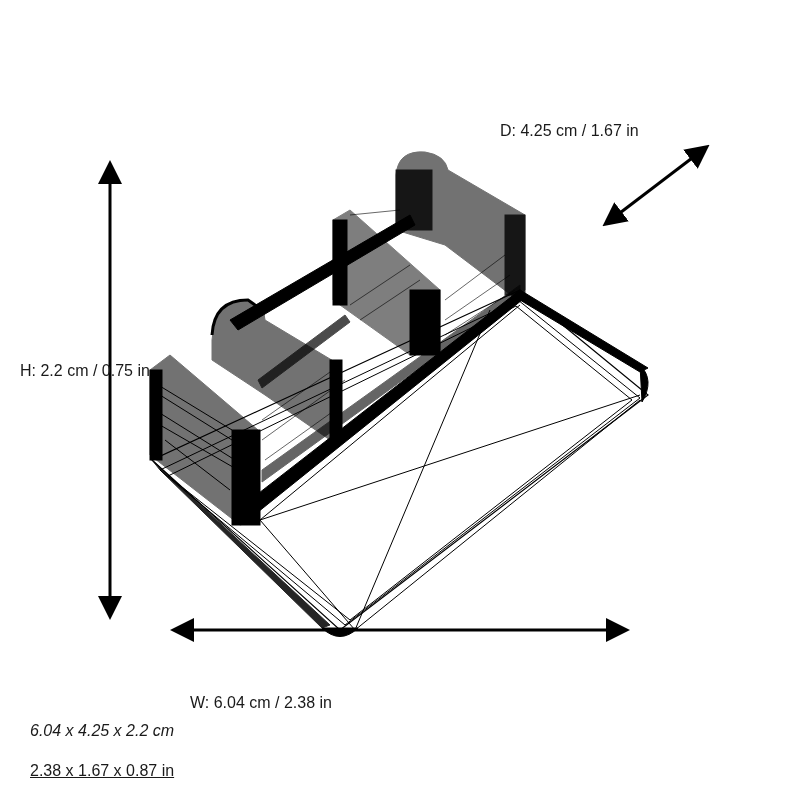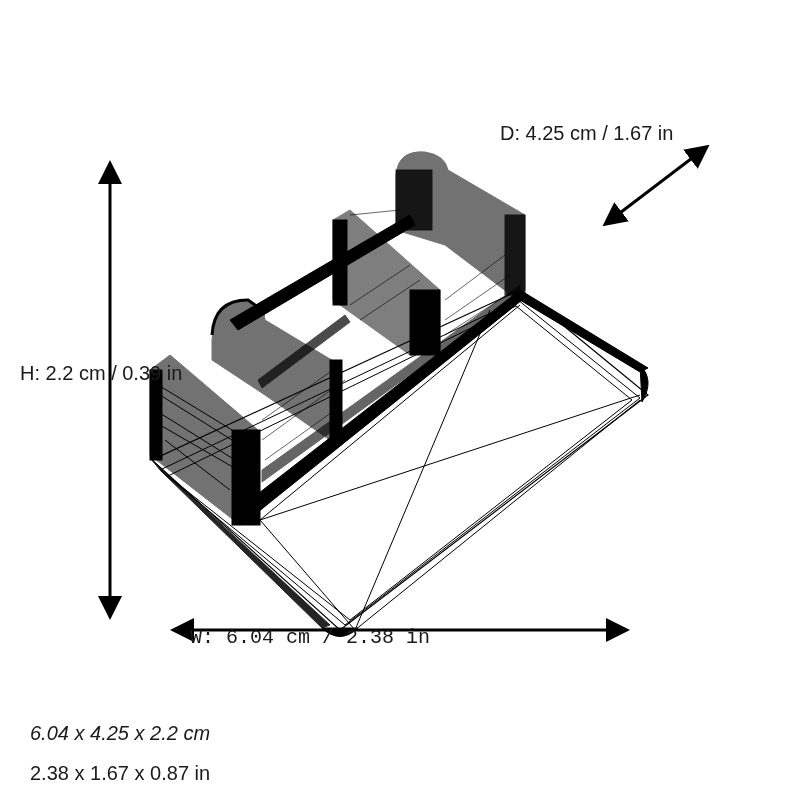--- a/index.html
+++ b/index.html
@@ -1,23 +1,23 @@
 <!DOCTYPE html>
 <html><head>
 <meta charset="utf-8">
 <style>
   html, body { margin:0; padding:0; background:#ffffff; }
   body { width:800px; height:800px; position:relative; overflow:hidden;
          font-family:"Liberation Sans", sans-serif; color:#1a1a1a; }
-  .label { position:absolute; font-size:20px; white-space:nowrap; line-height:1;text-align:right; }
+  .label { position:absolute; font-size:16px; white-space:nowrap; line-height:1;text-align:right; }
   #lbl-d { left:500px; top:123px; }
   #lbl-h { left:20px; top:363px; }
-  #lbl-w { left:190px; top:628px;font-family:Liberation Mono, monospace; }
+  #lbl-w { left:190px; top:695px; }
   #sum-cm { left:30px; top:723px;font-style:italic; }
-  #sum-in { left:30px; top:763px; }
+  #sum-in { left:30px; top:763px;text-decoration:underline; }
   svg { position:absolute; left:0; top:0; }
 </style>
 </head>
 <body>
 
 <svg width="800" height="800" viewBox="0 0 800 800">
   <defs>
     <marker id="arr" markerWidth="8" markerHeight="8" refX="4" refY="4" orient="auto-start-reverse">
       <path d="M0,0 L8,4 L0,8 Z" fill="#000"></path>
     </marker>
@@ -92,16 +92,16 @@
       <line x1="360" y1="320" x2="420" y2="280"></line>
       <line x1="445" y1="300" x2="505" y2="255"></line>
       <line x1="445" y1="320" x2="510" y2="275"></line>
       <line x1="445" y1="335" x2="515" y2="290"></line>
       <line x1="350" y1="215" x2="400" y2="210"></line>
     </g>
   </g>
 </svg>
 
 <div class="label" id="lbl-d">D: 4.25 cm / 1.67 in</div>
-<div class="label" id="lbl-h">H: 2.2 cm / 0.39 in</div>
+<div class="label" id="lbl-h">H: 2.2 cm / 0.75 in</div>
 <div class="label" id="lbl-w">W: 6.04 cm / 2.38 in</div>
 <div class="label" id="sum-cm">6.04 x 4.25 x 2.2 cm</div>
 <div class="label" id="sum-in">2.38 x 1.67 x 0.87 in</div>
 
 </body></html>

